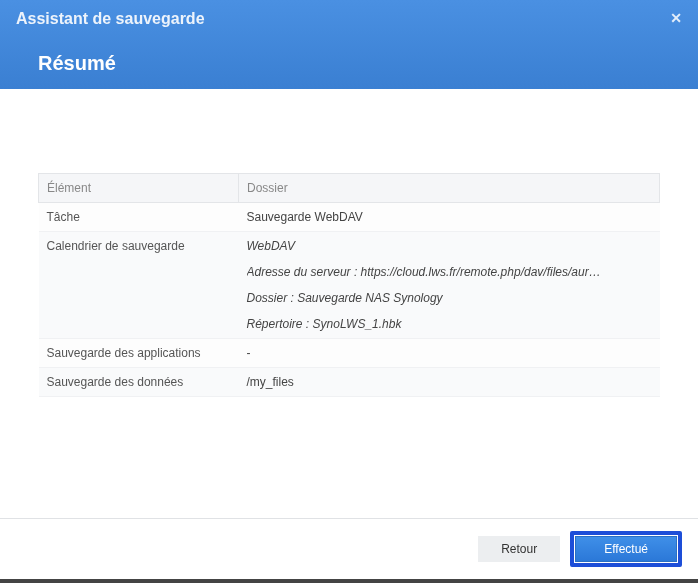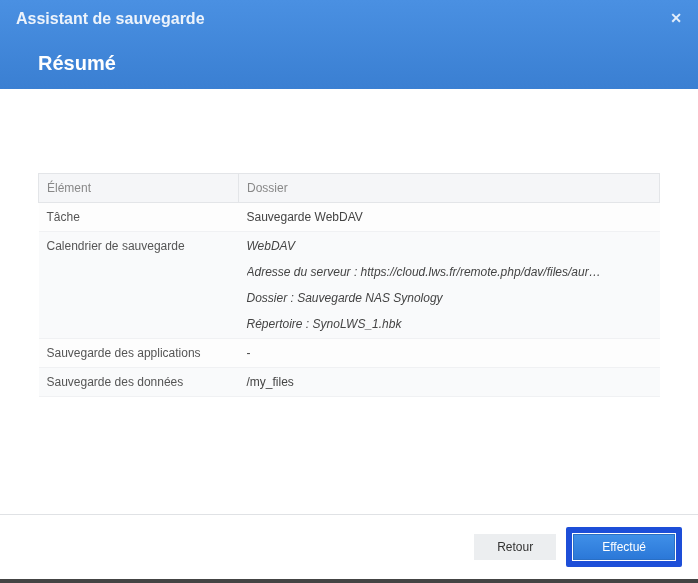--- a/index.html
+++ b/index.html
@@ -120,21 +120,21 @@
       border-radius: 0;
       font-size: 12px;
       cursor: pointer;
       border: 1px solid transparent;
     }
     .btn-secondary {
       background: #eceef0;
       color: #333;
     }
     .btn-primary-wrap {
-      border: 6px solid #1d4ed8;
+      border: 4px solid #1d4ed8;
       padding: 1px;
       border-radius: 2px;
     }
     .btn-primary {
       background: linear-gradient(to bottom, #3f8fe8, #2b78d8);
       color: #ffffff;
       border: 1px solid #2a6fc4;
       padding: 5px 28px;
     }
   </style>

